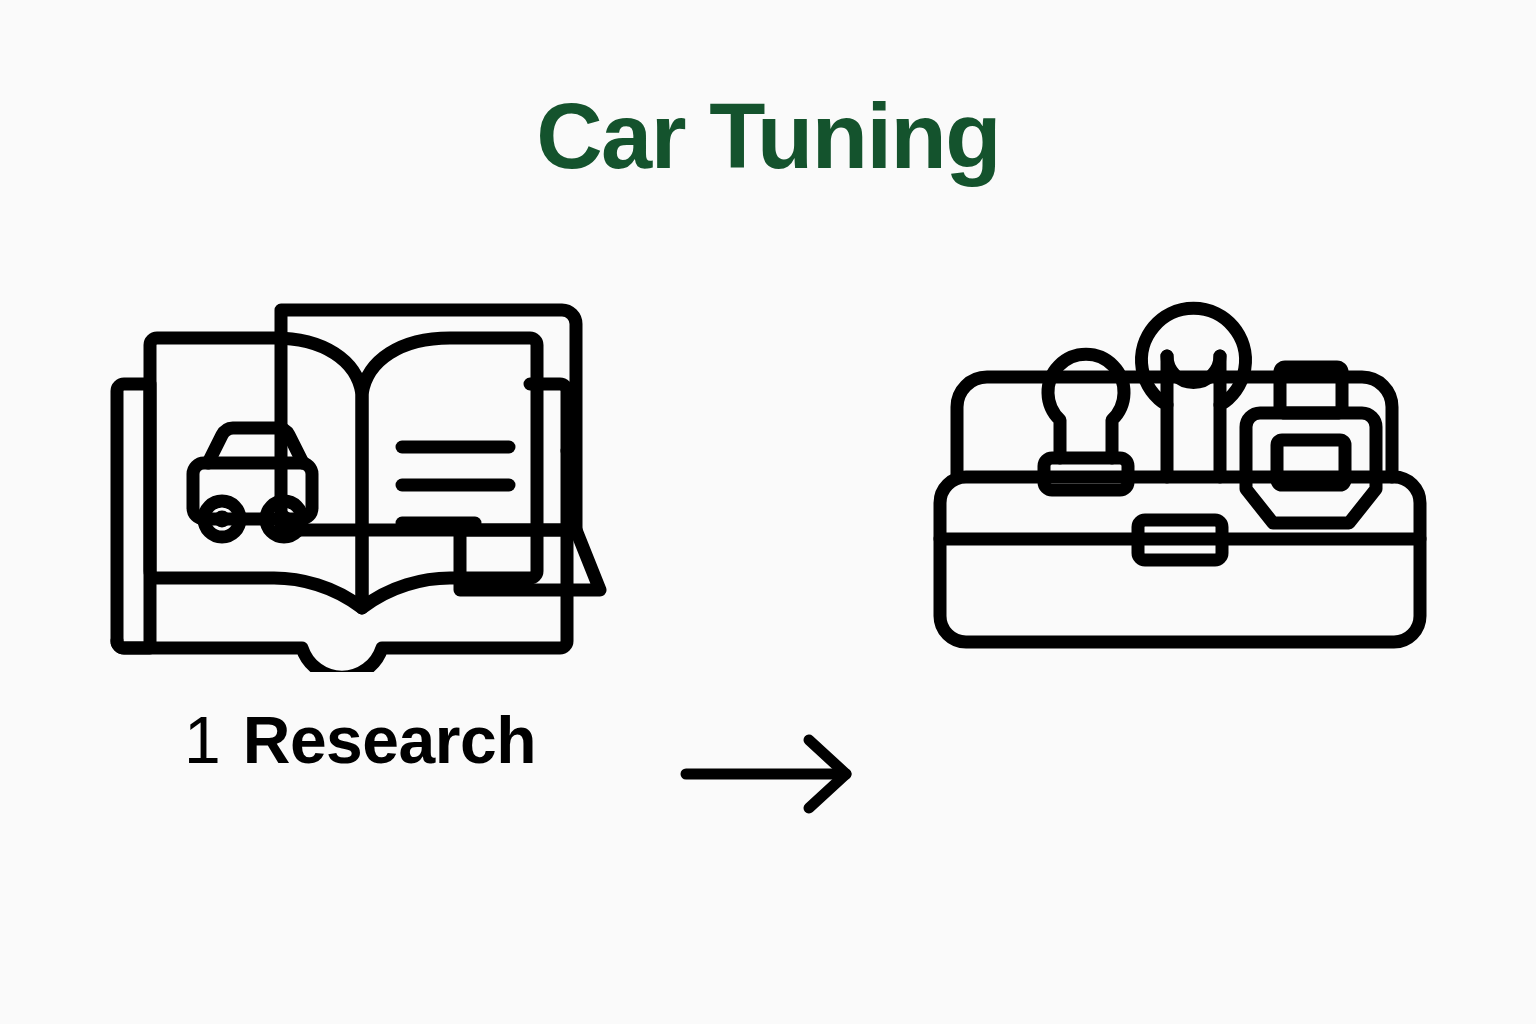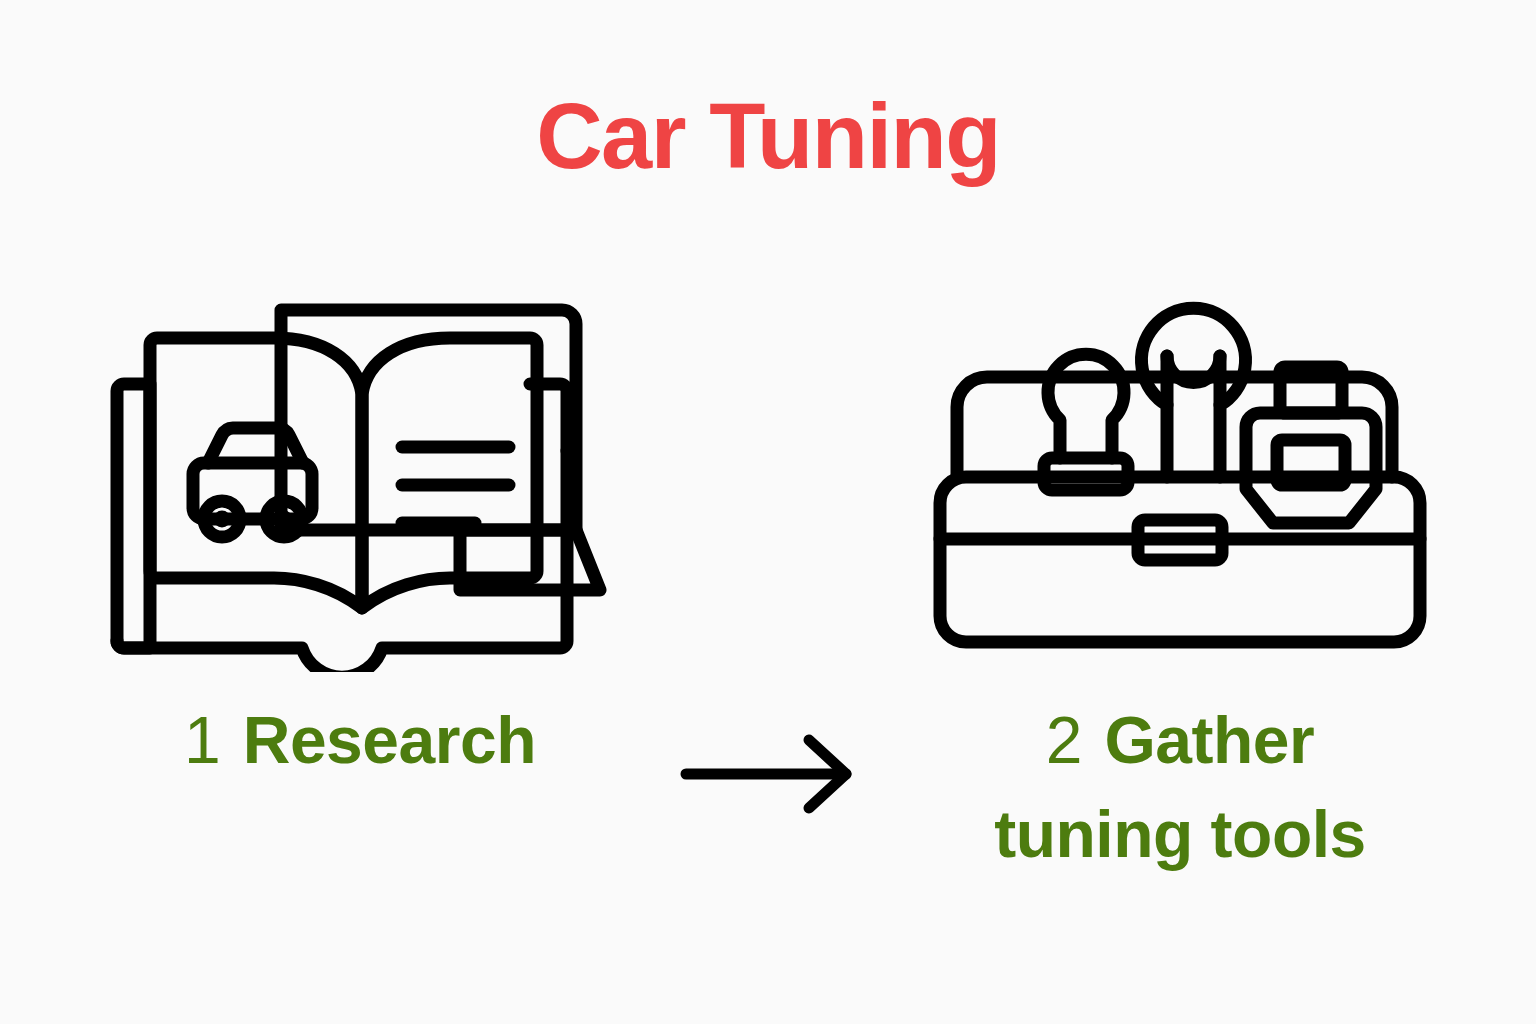--- a/index.html
+++ b/index.html
@@ -26,21 +26,21 @@
   #title {
     position: absolute;
     top: 84px;
     left: 0;
     width: 1536px;
     text-align: center;
     font-size: 92px;
     font-weight: 700;
     letter-spacing: -1.5px;
     line-height: 1.15;
-    color: #ef4444;
+    color: #14532d;
     white-space: nowrap;
   }
 
   
   #steps {
     position: absolute;
     top: 262px;
     left: 0;
     width: 1536px;
     height: 680px;
@@ -72,21 +72,21 @@
   .step-caption {
     position: absolute;
     top: 432px;
     left: 0;
     width: 560px;
     text-align: center;
     font-size: 66px;
     font-weight: 700;
     line-height: 1.42;
     letter-spacing: -0.5px;
-    color: #4d7c0f;
+    color: #000000;
   }
   .step-num {
     font-weight: 400;
     letter-spacing: 0px;
   }
   .step-num-gap {
     display: inline-block;
     width: 22px;
   }
 
@@ -180,19 +180,16 @@
           </g>
 
           <rect x="10" y="205" width="480" height="165" rx="26"></rect>
 
           <line x1="10" y1="267" x2="490" y2="267"></line>
 
           <rect x="208" y="248" width="84" height="40" rx="7"></rect>
         </svg>
       </div>
 
-      <div class="step-caption">
-        <span class="step-num">2</span><span class="step-num-gap"></span><span>Gather</span><br><span>tuning tools</span>
-      </div>
     </div>
 
   </div>
 </div>
 
 </body></html>

